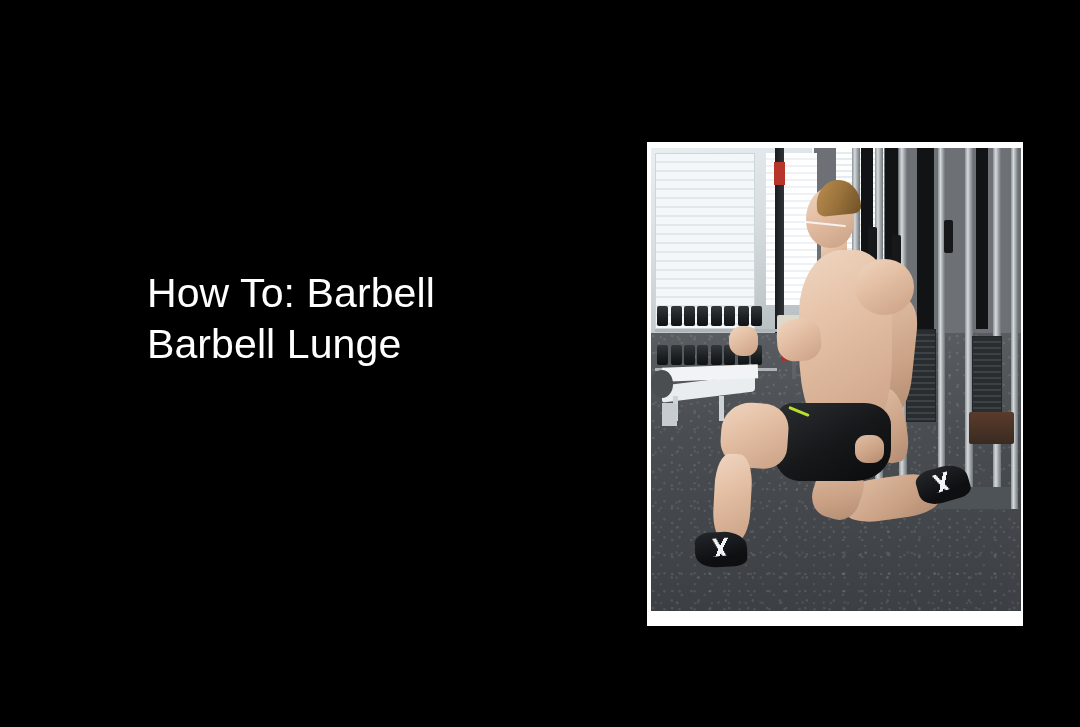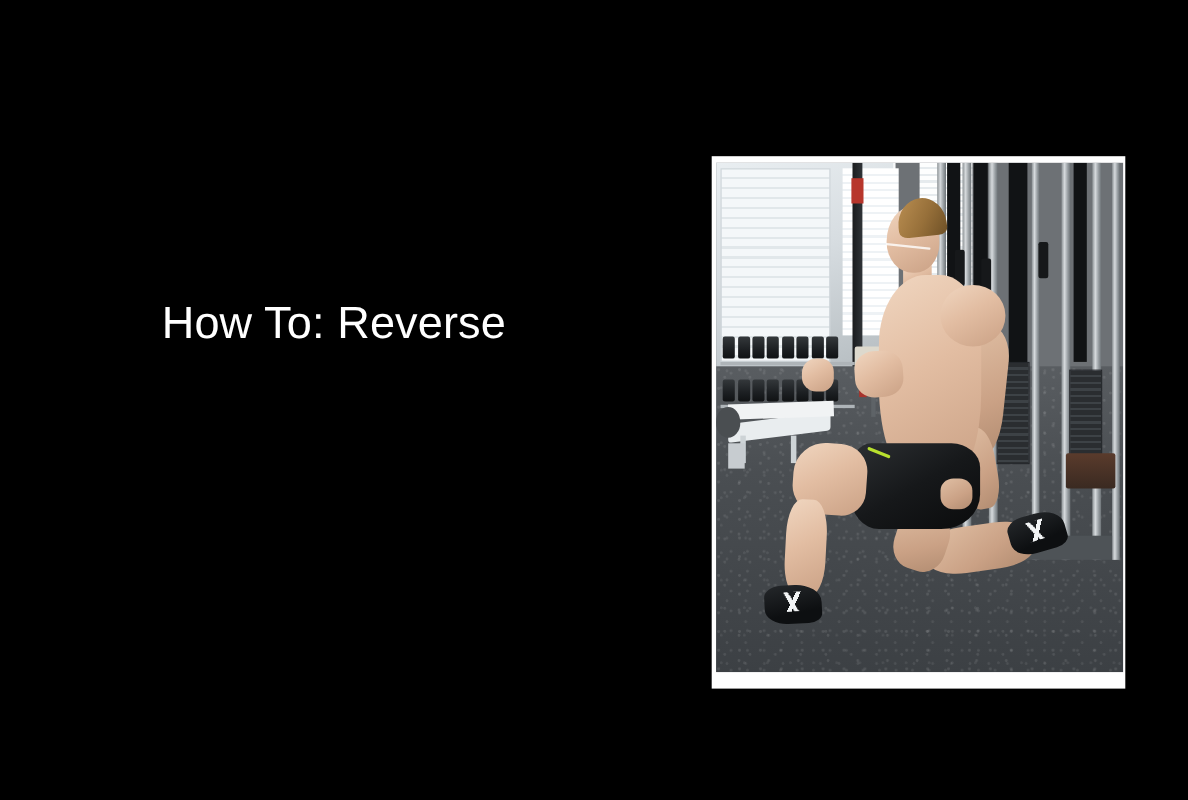--- a/index.html
+++ b/index.html
@@ -493,21 +493,22 @@
   }
   .shoe-front { left: 12%; top: 83%; transform: rotate(-3deg); }
   .shoe-back  { left: 72%; top: 69%; transform: rotate(-16deg); }
 </style>
 </head>
 <body>
 
 <div class="slide">
 
   <div class="title-block">
-    <span class="title-line">How To: Reverse</span>
+    <span class="title-line">How To: Barbell</span>
+    <span class="title-line">Barbell Lunge</span>
   </div>
 
   <div class="photo-frame">
     <div class="photo">
 
       <div class="mirror"></div>
       <div class="garage-door"></div>
       <div class="window-strip"></div>
       <div class="window-right"></div>
 

